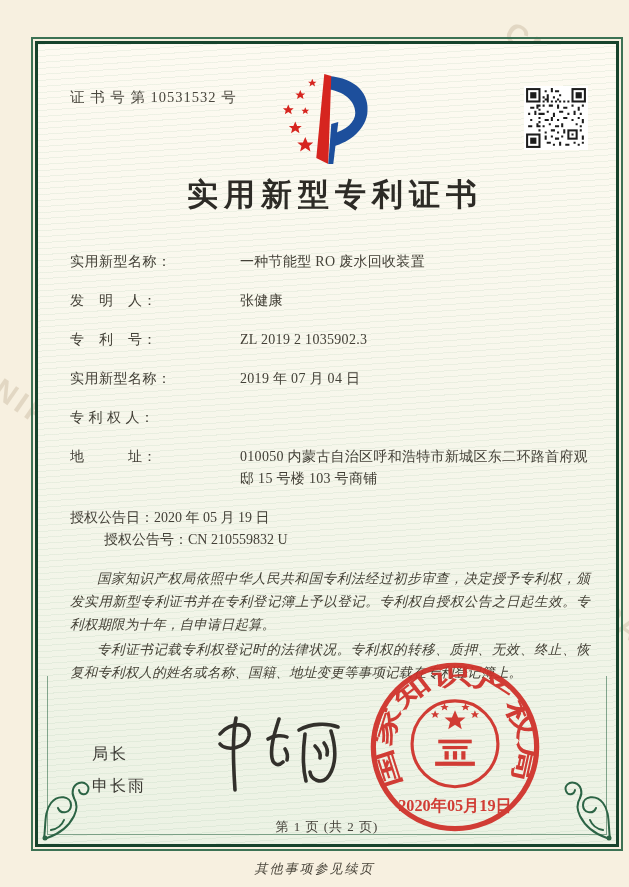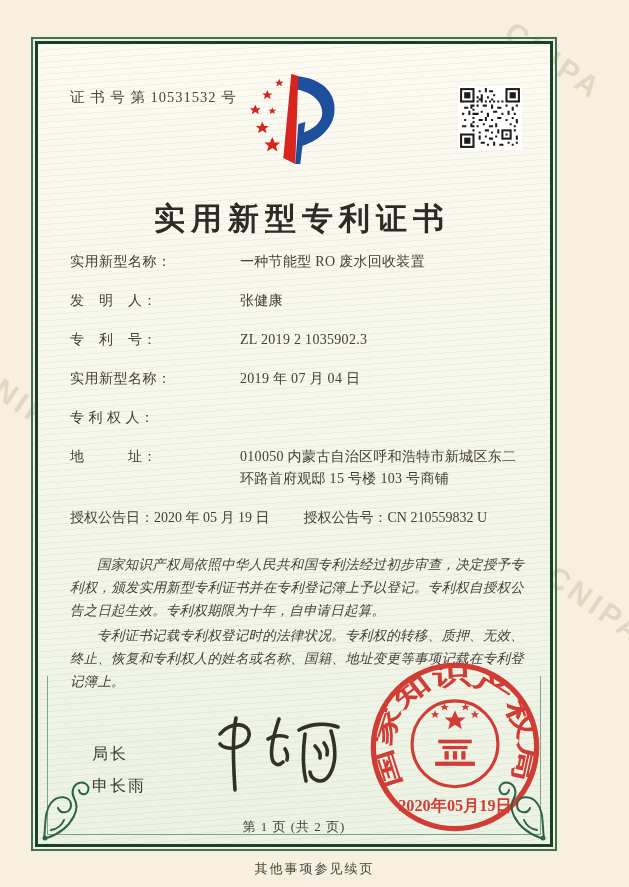--- a/index.html
+++ b/index.html
@@ -15,49 +15,49 @@
   .wm{
     position:absolute;
     font-family:"Liberation Sans","DejaVu Sans",sans-serif;
     font-weight:bold;font-size:30px;letter-spacing:4px;
     color:rgba(178,160,130,0.30);
     transform:rotate(35deg);
     z-index:1;pointer-events:none;white-space:nowrap;
   }
   
   .frame{
-    position:absolute;left:31px;top:37px;width:526px;height:814px;
+    position:absolute;left:31px;top:37px;width:592px;height:814px;
     border:2px solid #3c7254;
     padding:2px;box-sizing:border-box;
     z-index:2;
   }
   .frame-inner{
     position:relative;width:100%;height:100%;box-sizing:border-box;
     border:3px solid #17432c;
     background:
       repeating-linear-gradient(176deg, rgba(110,165,125,0.10) 0px, rgba(110,165,125,0.10) 1px, rgba(0,0,0,0) 1px, rgba(0,0,0,0) 6px),
       linear-gradient(180deg,#fdfaf1 0%,#f8f7ec 40%,#ecf2e4 100%);
   }
   .certno{
     position:absolute;left:32px;top:44px;
     font-size:14.5px;letter-spacing:1px;color:#4a473e;
   }
   .logo{position:absolute;left:50%;top:26px;transform:translateX(-54%);}
   .qr{position:absolute;right:28px;top:42px;}
   .title{
     position:absolute;left:16px;right:0;top:130px;
     text-align:center;font-size:31px;font-weight:bold;
-    letter-spacing:6px;color:#2d2b26;margin-top:24px;
+    letter-spacing:6px;color:#2d2b26;
   }
   .fields{position:absolute;left:32px;right:26px;top:207px;font-size:14px;}
   .row{display:flex;margin-bottom:17px;line-height:22px;gap:46px;}
   .row .lbl{white-space:pre;flex:0 0 124px;letter-spacing:0.5px;}
   .row .val{letter-spacing:0.3px;}
   .row.addr .val{max-width:372px;}
-  .grantrow{display:flex;margin-bottom:24px;line-height:22px;}
+  .grantrow{display:flex;margin-bottom:16px;line-height:22px;flex-direction:column;}
   .grantrow .pair2{margin-left:34px;}
   .paras{margin-top:6px;}
   .paras p{
     margin:0 0 2px 0;
     font-size:13.5px;line-height:23px;
     text-align:justify;text-indent:2em;
     font-style:italic;color:#454237;
     letter-spacing:0.2px;
   }
   .signer{
@@ -66,21 +66,21 @@
     font-size:16px;color:#3b3933;line-height:32px;letter-spacing:2px;
   }
   .sig-svg{position:absolute;left:168px;top:662px;}
   .seal{position:absolute;left:328px;top:614px;opacity:0.93;}
   .page-ind{
     position:absolute;left:0;right:0;bottom:8px;
     text-align:center;font-size:13px;color:#45423a;letter-spacing:1px;
   }
   .cont-note{
     position:absolute;left:0;right:0;top:860px;
-    text-align:center;font-size:13px;
+    text-align:center;font-size:13px;font-style:italic;
     color:#4a463c;letter-spacing:2px;z-index:2;
   }
   
   .ornament{
     position:absolute;left:9px;right:9px;bottom:9px;height:158px;
     border-left:1px solid rgba(38,98,63,0.55);
     border-right:1px solid rgba(38,98,63,0.55);
     border-bottom:1px solid rgba(38,98,63,0.55);
     pointer-events:none;
   }

